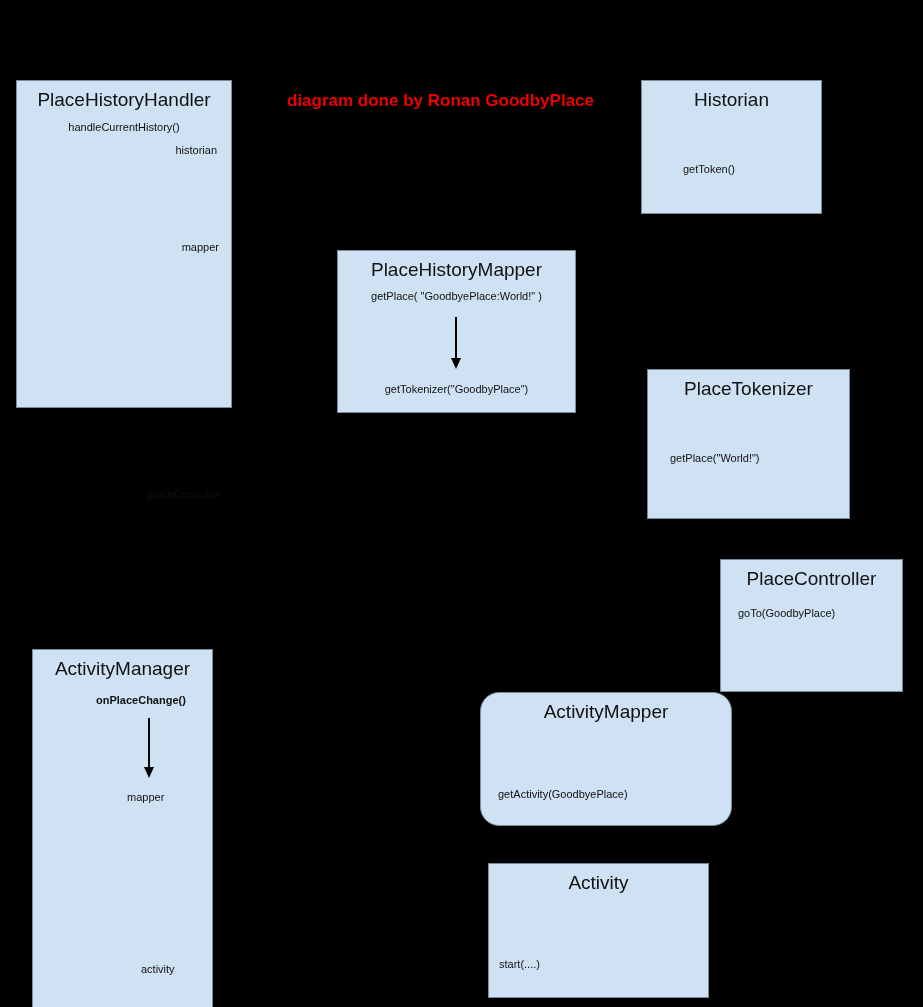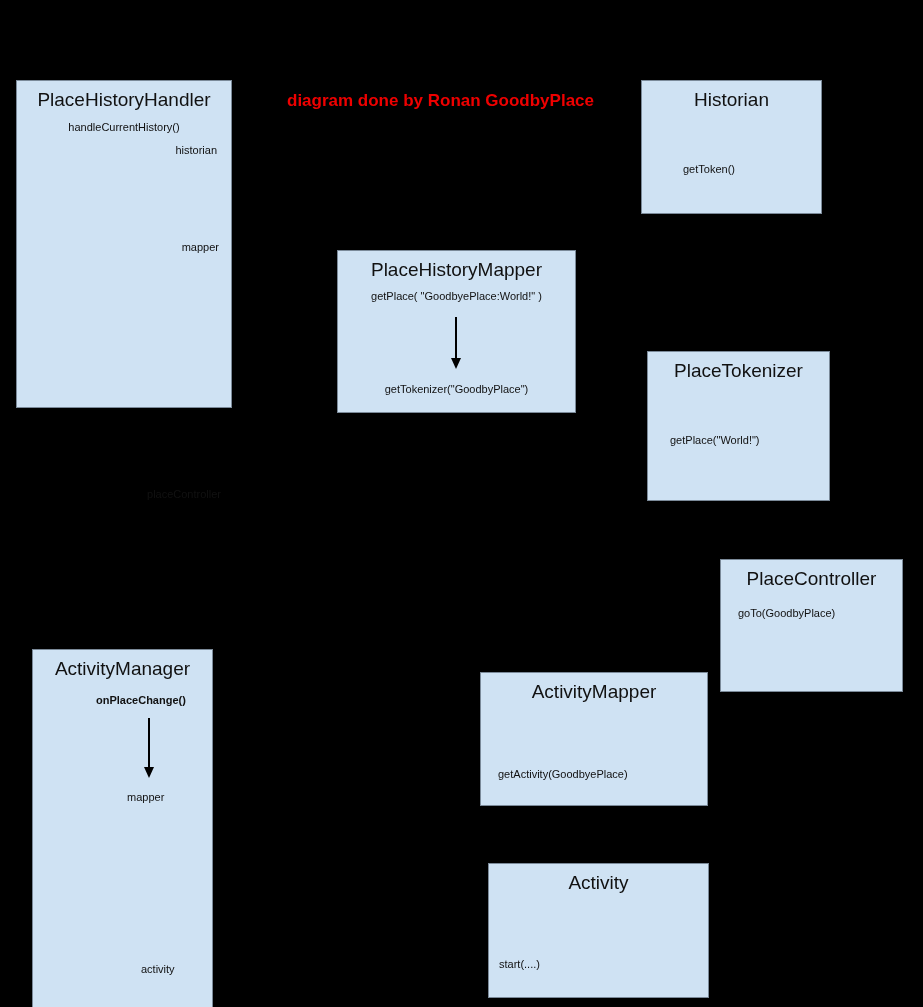--- a/index.html
+++ b/index.html
@@ -100,42 +100,42 @@
   <div class="box" style="left:337px; top:250px; width:239px; height:163px;">
     <div class="title">PlaceHistoryMapper</div>
     <div class="txt center" style="top:37px;">getPlace( "GoodbyePlace:World!" )</div>
     <div class="arrow" style="left:113px; top:66px; width:10px; height:52px;">
       <div class="shaft" style="height:42px;"></div>
       <div class="head" style="top:41px;"></div>
     </div>
     <div class="txt center" style="top:130px;">getTokenizer("GoodbyPlace")</div>
   </div>
 
-  <div class="box" style="left:647px; top:351px; width:183px; height:150px;">
+  <div class="box" style="left:647px; top:369px; width:203px; height:150px;">
     <div class="title">PlaceTokenizer</div>
     <div class="txt" style="left:22px; top:80px;">getPlace("World!")</div>
   </div>
 
   <div class="box" style="left:720px; top:559px; width:183px; height:133px;">
     <div class="title">PlaceController</div>
     <div class="txt" style="left:17px; top:45px;">goTo(GoodbyPlace)</div>
   </div>
 
   <div class="box" style="left:32px; top:607px; width:181px; height:434px;margin-top:42px;">
     <div class="title">ActivityManager</div>
     <div class="txt" style="left:63px; top:42px;font-weight:bold;">onPlaceChange()</div>
     <div class="arrow" style="left:111px; top:68px; width:10px; height:62px;">
       <div class="shaft" style="height:50px;"></div>
       <div class="head" style="top:49px;"></div>
     </div>
     <div class="txt" style="left:94px; top:139px;">mapper</div>
     <div class="txt" style="left:108px; top:311px;">activity</div>
   </div>
 
-  <div class="box" style="left:480px; top:672px; width:228px; height:134px;">
+  <div class="box" style="left:480px; top:692px; width:252px; height:134px;border-radius:19px;">
     <div class="title">ActivityMapper</div>
     <div class="txt" style="left:17px; top:93px;">getActivity(GoodbyePlace)</div>
   </div>
 
   <div class="box" style="left:488px; top:863px; width:221px; height:135px;">
     <div class="title">Activity</div>
     <div class="txt" style="left:10px; top:92px;">start(....)</div>
   </div>
 
 </div>

